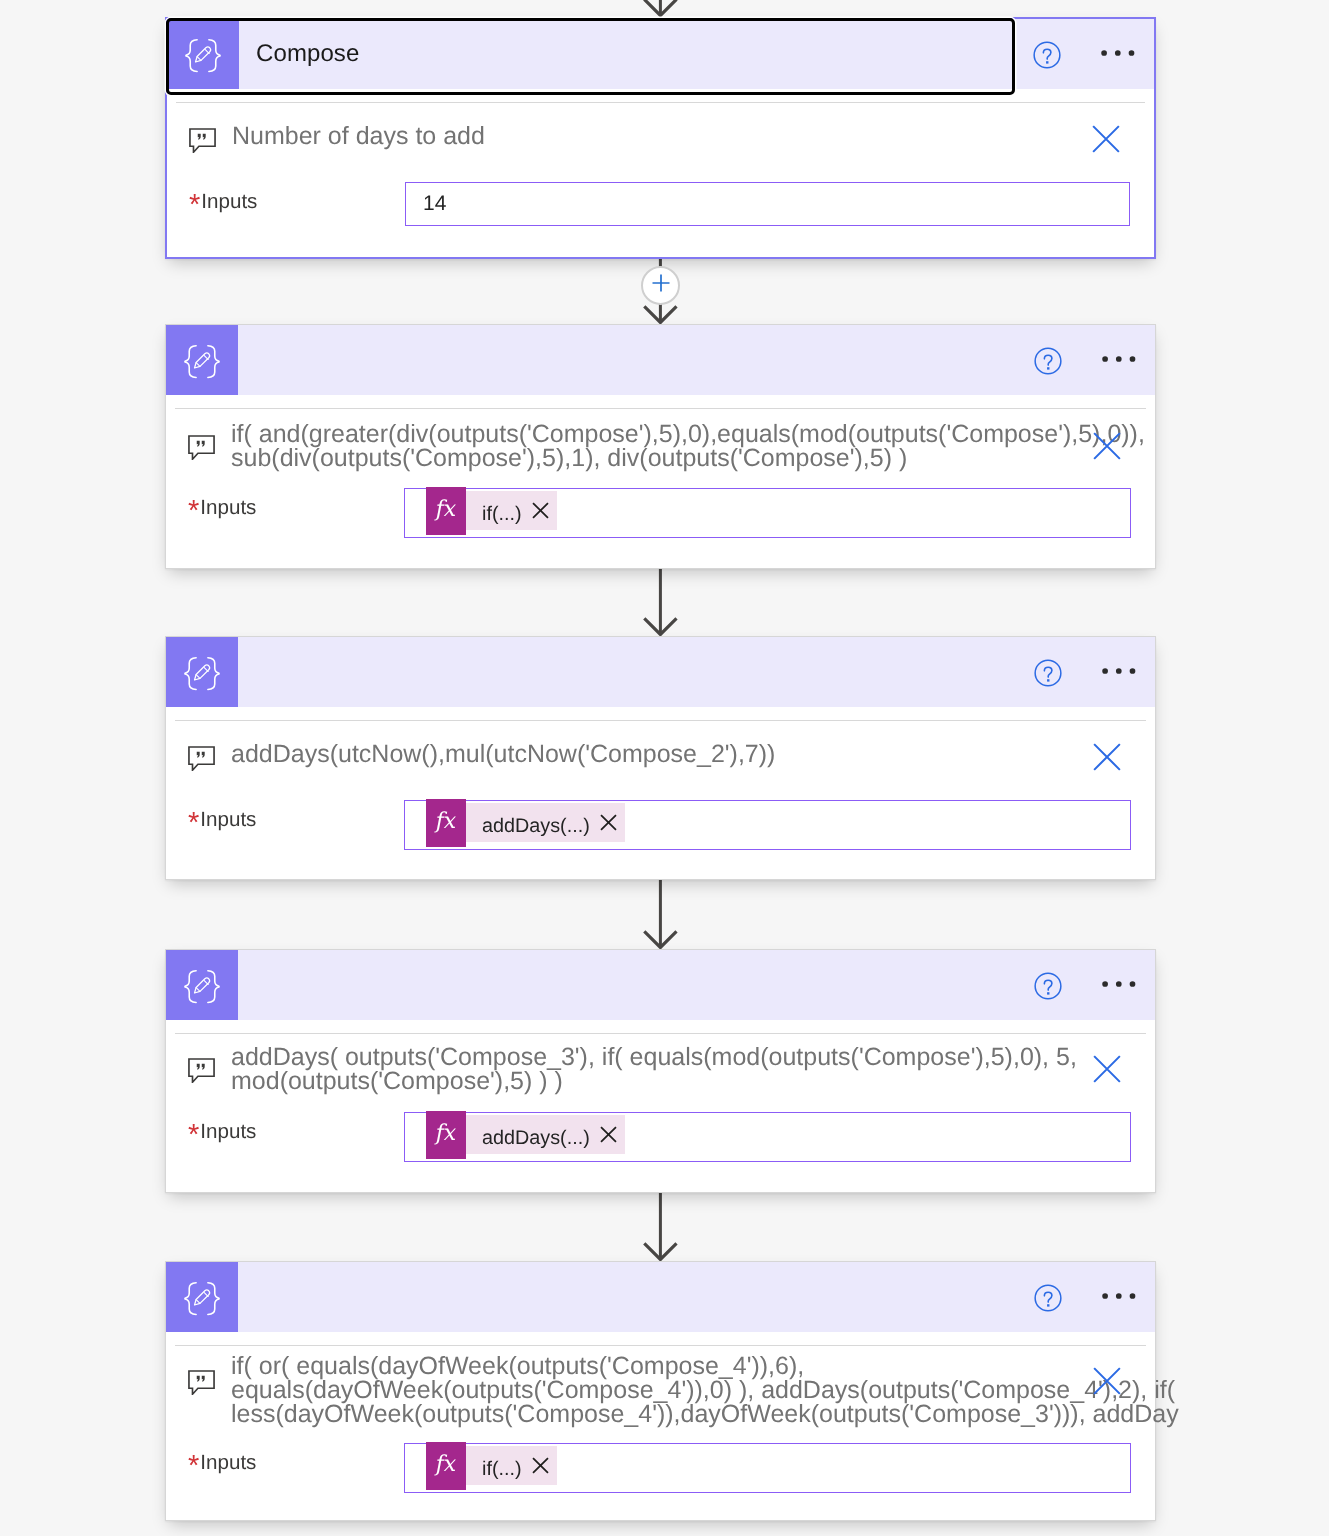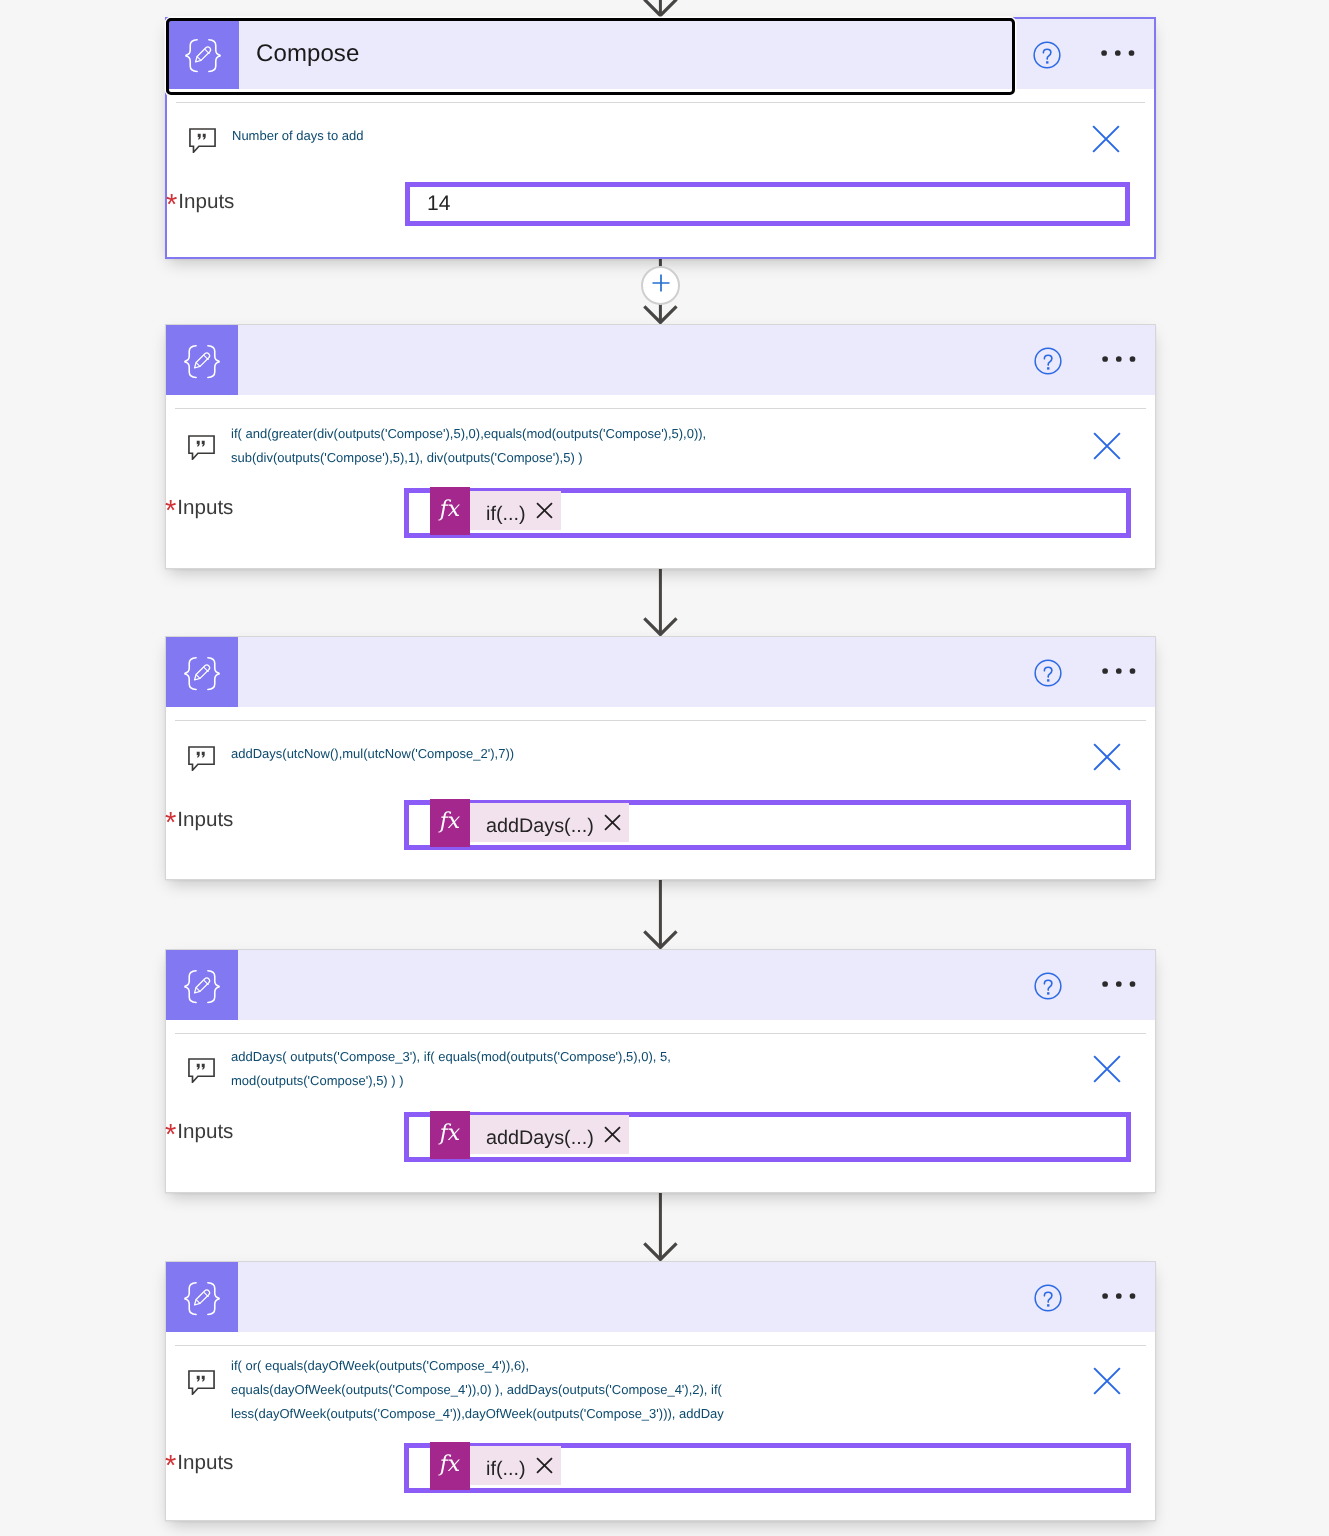--- a/index.html
+++ b/index.html
@@ -30,31 +30,31 @@
   .icon-btn.help{right:85px;}
   .icon-btn.more{right:14px;}
 
   
   .body{position:absolute;left:0;right:0;top:74px;bottom:0;}
   .divider{position:absolute;left:9px;right:9px;top:9px;height:1px;background:#d8d8d8;}
 
   .note-row{position:absolute;left:0;right:0;}
   .note-icon{position:absolute;left:22px;top:-1px;width:27px;height:25px;
              display:block;line-height:0;}
-  .note-text{position:absolute;left:65px;font-size:13px;line-height:24.1px;
-             color:#0c4a6e;white-space:pre;}
+  .note-text{position:absolute;left:65px;font-size:25px;line-height:24.1px;
+             color:#737373;white-space:pre;}
   .note-close{position:absolute;right:34px;top:-4px;width:28px;height:28px;
               display:block;line-height:0;cursor:pointer;}
 
   .field-row{position:absolute;left:0;right:0;display:flex;align-items:flex-start;}
-  .field-label{width:238px;flex:0 0 238px;box-sizing:border-box;
+  .field-label{width:238px;flex:0 0 238px;padding-left:23px;box-sizing:border-box;
                font-size:20.6px;color:#3b3a39;line-height:39px;}
   .field-label .req{color:#d13438;margin-right:0px;font-size:29px;position:relative;top:6px;left:-1px;line-height:0;}
   .field-ctl{flex:1;margin-right:24px;}
-  .tb{border:5px solid #8b5cf6;height:44px;background:#fff;display:flex;
+  .tb{border:1px solid #8b5cf6;height:44px;background:#fff;display:flex;
       align-items:center;box-sizing:border-box;padding:0 0 0 21px;font-size:21px;
       color:#242424;}
   .tb.token-box{height:50px;padding-left:21px;}
   .tb.text-box{padding-left:17px;}
   .token{display:inline-flex;align-items:center;height:39px;background:#f2e2ee;margin-bottom:5px;
          color:#242424;font-size:19.8px;}
   .token .fx{width:40px;height:48px;background:#a4278d;color:#fff;display:flex;
              align-items:center;justify-content:center;font-family:"DejaVu Serif",serif;
              font-style:italic;font-size:22px;line-height:1;padding-bottom:2px;
              box-sizing:border-box;}

